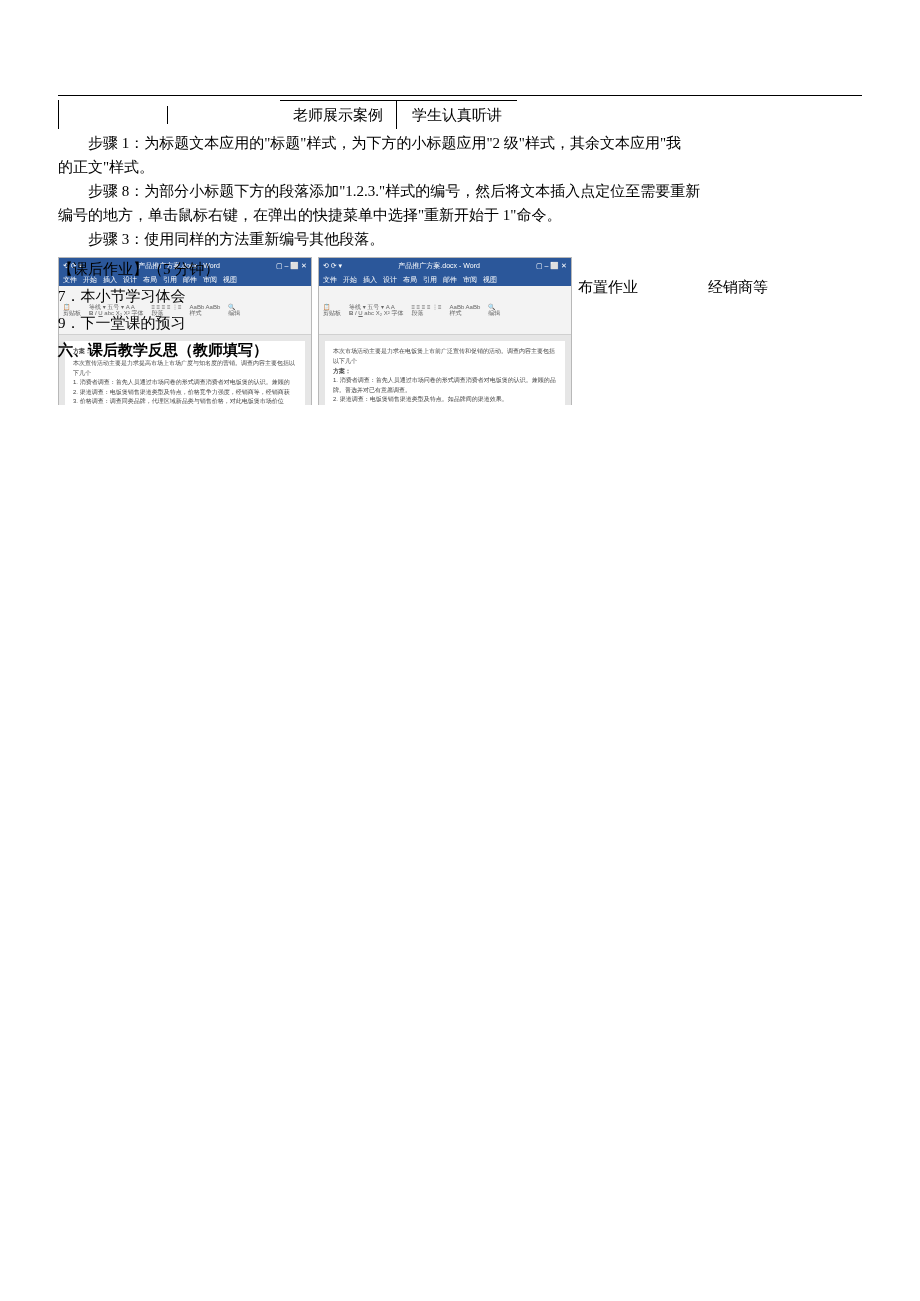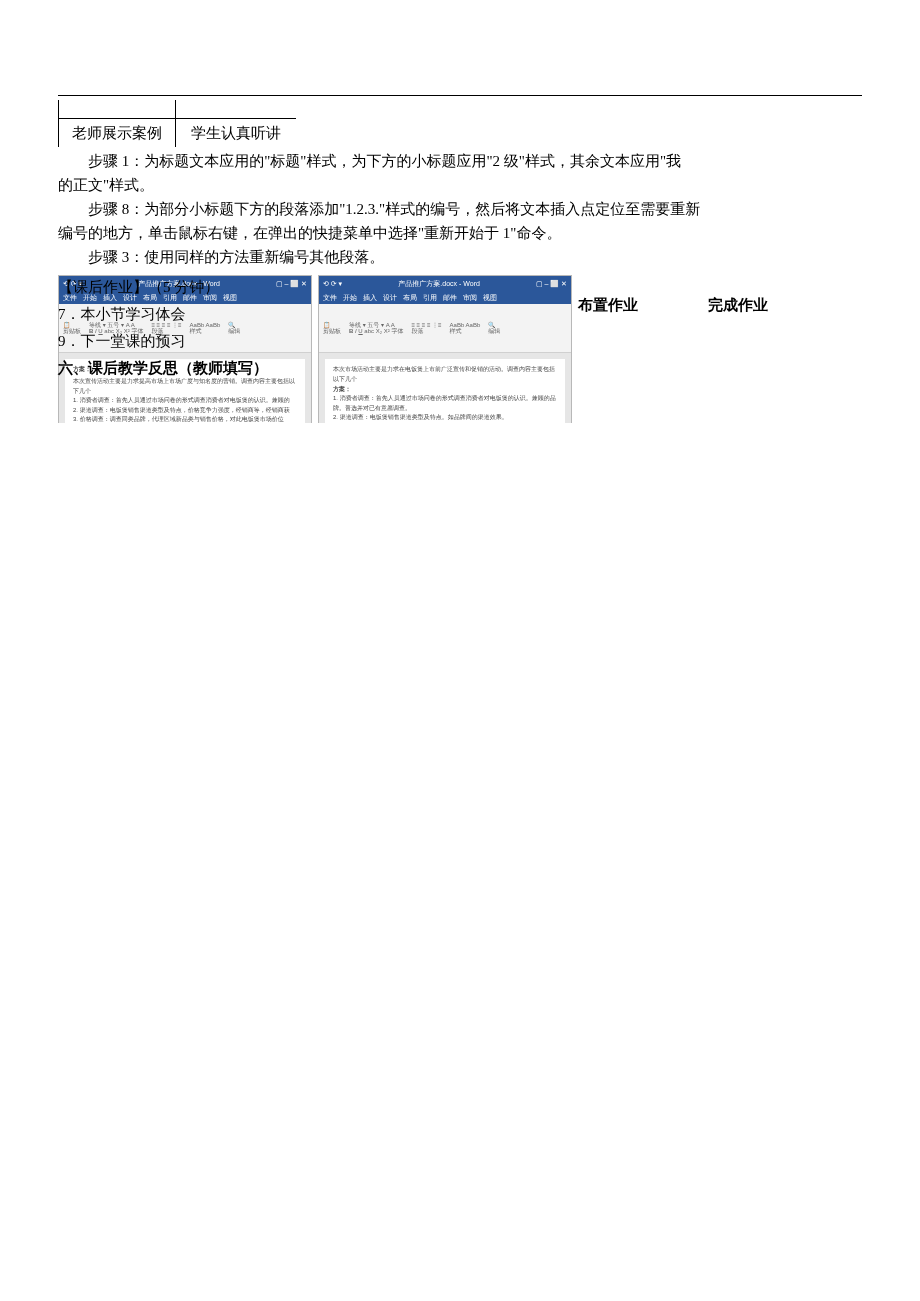--- a/index.html
+++ b/index.html
@@ -23,21 +23,21 @@
   .row1 {
     display: flex;
     align-items: stretch;
   }
   .row1-left {
     flex: 1;
     padding-right: 6px;
   }
   .row1-boxcol {
     display: flex;
-    flex-direction: column;
+    flex-direction: row;
     border-left: 1px solid #000;
     align-items: center;
   }
   .row1-box-top {
     height: 18px;
     display: flex;
   }
   .row1-box-top .c1 { width: 108px; border-right: 1px solid #000; }
   .row1-box-top .c2 { width: 112px; }
   .row1-box-bot {
@@ -57,21 +57,20 @@
     align-items: flex-start;
   }
   .hw-left {
     width: 520px;
     position: relative;
   }
   .hw-right {
     flex: 1;
     display: flex;
     padding-top: 18px;
-    font-weight: bold;
   }
   .hw-r1 { width: 130px; }
   .hw-r2 { width: 110px; }
   .shots {
     position: absolute;
     top: 0;
     left: 0;
     display: flex;
     gap: 6px;
   }
@@ -275,16 +274,16 @@
       <div class="fg-text">
         <p>【课后作业】（5 分钟）</p>
         <p>7．本小节学习体会</p>
         <p>9．下一堂课的预习</p>
         <p class="section-h">六、课后教学反思（教师填写）</p>
       </div>
     </div>
 
     <div class="hw-right">
       <div class="hw-r1">布置作业</div>
-      <div class="hw-r2">完成作业</div>
+      <div class="hw-r2">经销商等</div>
     </div>
   </div>
 </div>
 
 </body></html>

